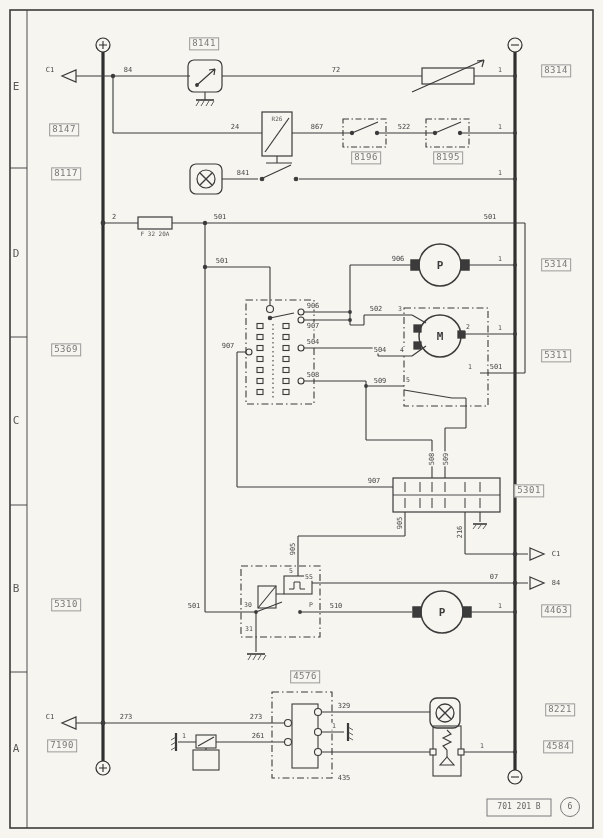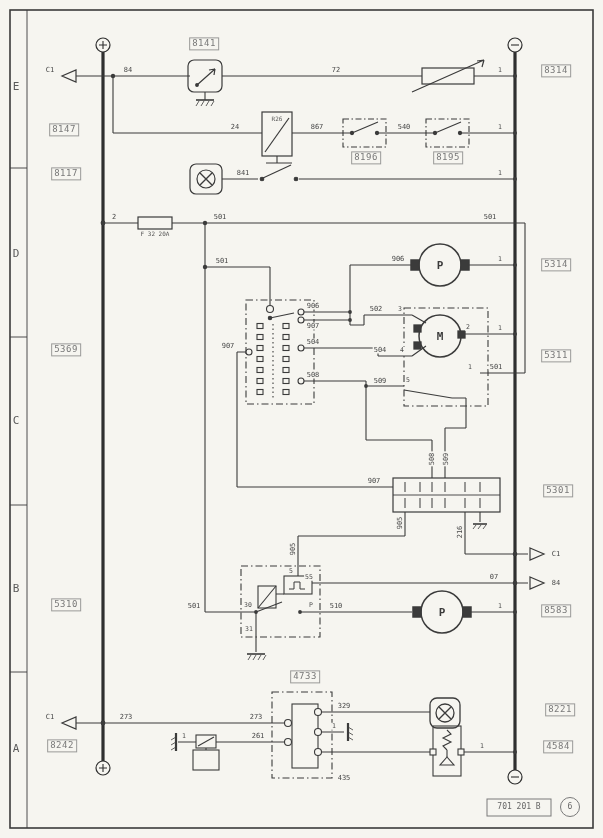--- a/index.html
+++ b/index.html
@@ -246,41 +246,41 @@
 <span class="lbl zn" style="left:16px;top:253px">D</span>
 <span class="lbl zn" style="left:16px;top:420px">C</span>
 <span class="lbl zn" style="left:16px;top:588px">B</span>
 <span class="lbl zn" style="left:16px;top:748px">A</span>
 
 <span class="lbl cb" style="left:204px;top:44px">8141</span>
 <span class="lbl cb" style="left:64px;top:130px">8147</span>
 <span class="lbl cb" style="left:66px;top:174px">8117</span>
 <span class="lbl cb" style="left:66px;top:350px">5369</span>
 <span class="lbl cb" style="left:66px;top:605px">5310</span>
-<span class="lbl cb" style="left:62px;top:746px">8242</span>
-<span class="lbl cb" style="left:305px;top:677px">4733</span>
+<span class="lbl cb" style="left:62px;top:746px">7190</span>
+<span class="lbl cb" style="left:305px;top:677px">4576</span>
 <span class="lbl cb" style="left:556px;top:71px">8314</span>
 <span class="lbl cb" style="left:366px;top:158px">8196</span>
 <span class="lbl cb" style="left:448px;top:158px">8195</span>
 <span class="lbl cb" style="left:556px;top:265px">5314</span>
 <span class="lbl cb" style="left:556px;top:356px">5311</span>
-<span class="lbl cb" style="left:558px;top:491px">5301</span>
-<span class="lbl cb" style="left:556px;top:611px">8583</span>
+<span class="lbl cb" style="left:529px;top:491px">5301</span>
+<span class="lbl cb" style="left:556px;top:611px">4463</span>
 <span class="lbl cb" style="left:560px;top:710px">8221</span>
 <span class="lbl cb" style="left:558px;top:747px">4584</span>
 
 <span class="lbl wl" style="left:50px;top:70px">C1</span>
 <span class="lbl wl" style="left:128px;top:70px">84</span>
 <span class="lbl wl" style="left:336px;top:70px">72</span>
 <span class="lbl pn" style="left:500px;top:70px">1</span>
 
 <span class="lbl wl" style="left:235px;top:127px">24</span>
 <span class="lbl tiny" style="left:277px;top:119px">R26</span>
 <span class="lbl wl" style="left:317px;top:127px">867</span>
-<span class="lbl wl" style="left:404px;top:127px">540</span>
+<span class="lbl wl" style="left:404px;top:127px">522</span>
 <span class="lbl pn" style="left:500px;top:127px">1</span>
 
 <span class="lbl wl" style="left:243px;top:173px">841</span>
 <span class="lbl pn" style="left:500px;top:173px">1</span>
 
 <span class="lbl wl" style="left:114px;top:217px">2</span>
 <span class="lbl tiny" style="left:155px;top:234px">F 32 20A</span>
 <span class="lbl wl" style="left:220px;top:217px">501</span>
 <span class="lbl wl" style="left:490px;top:217px">501</span>
 <span class="lbl wl" style="left:222px;top:261px">501</span>

